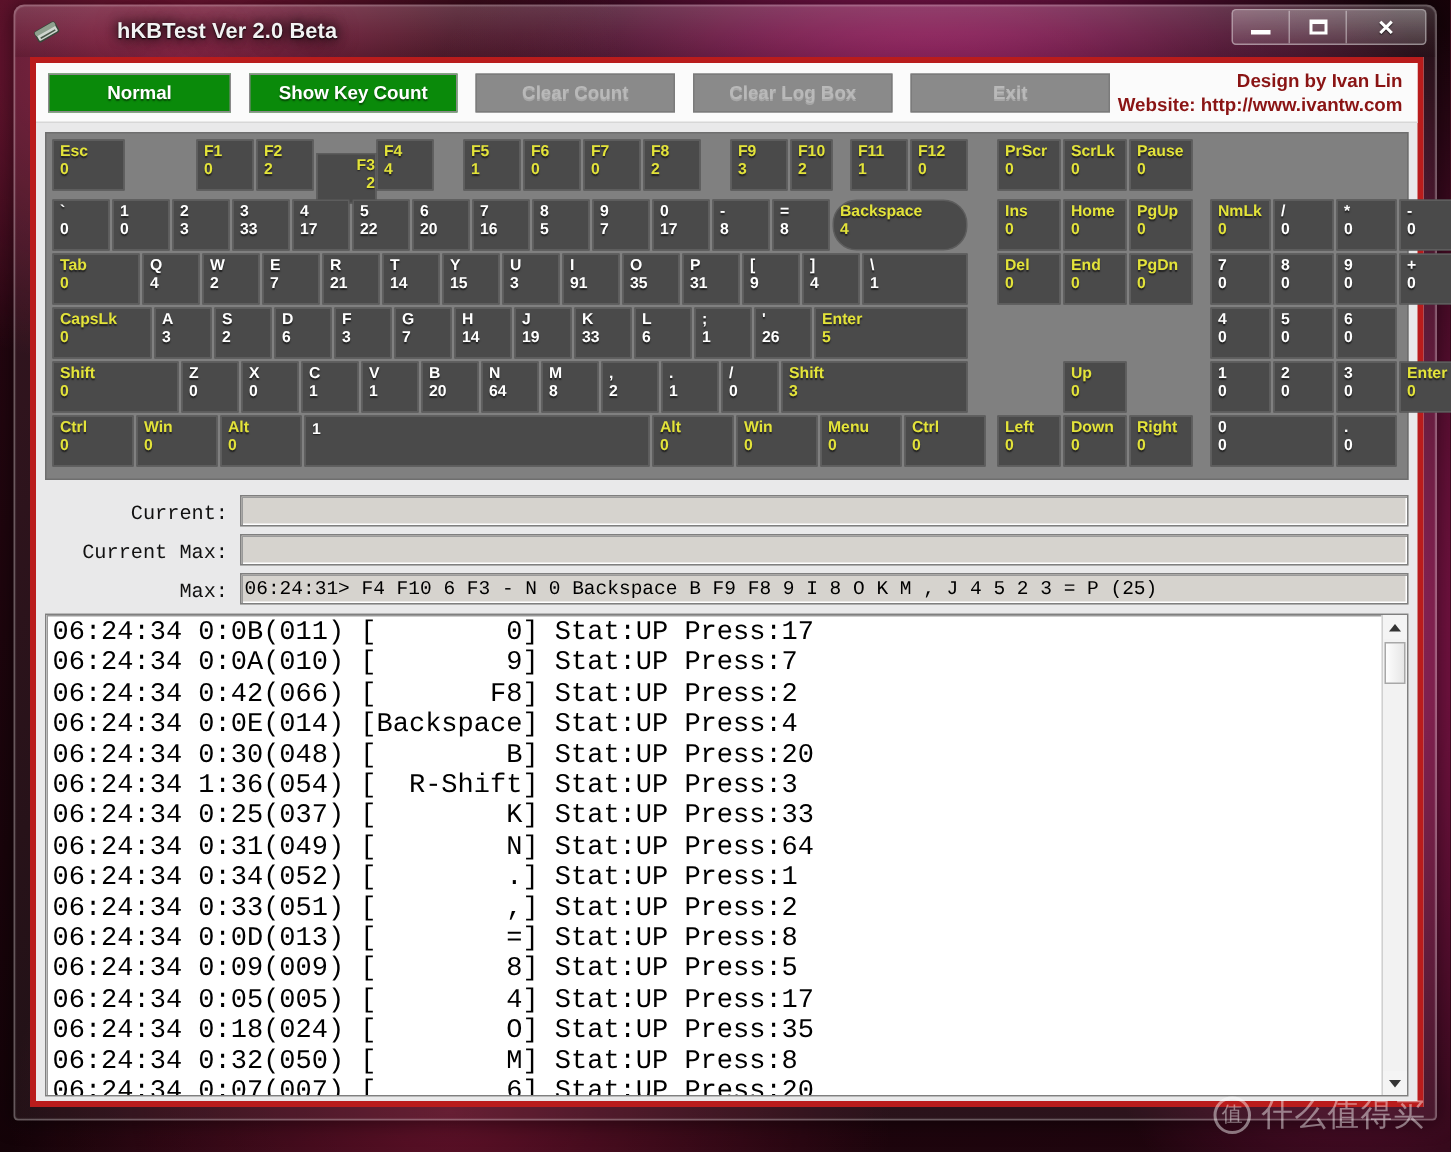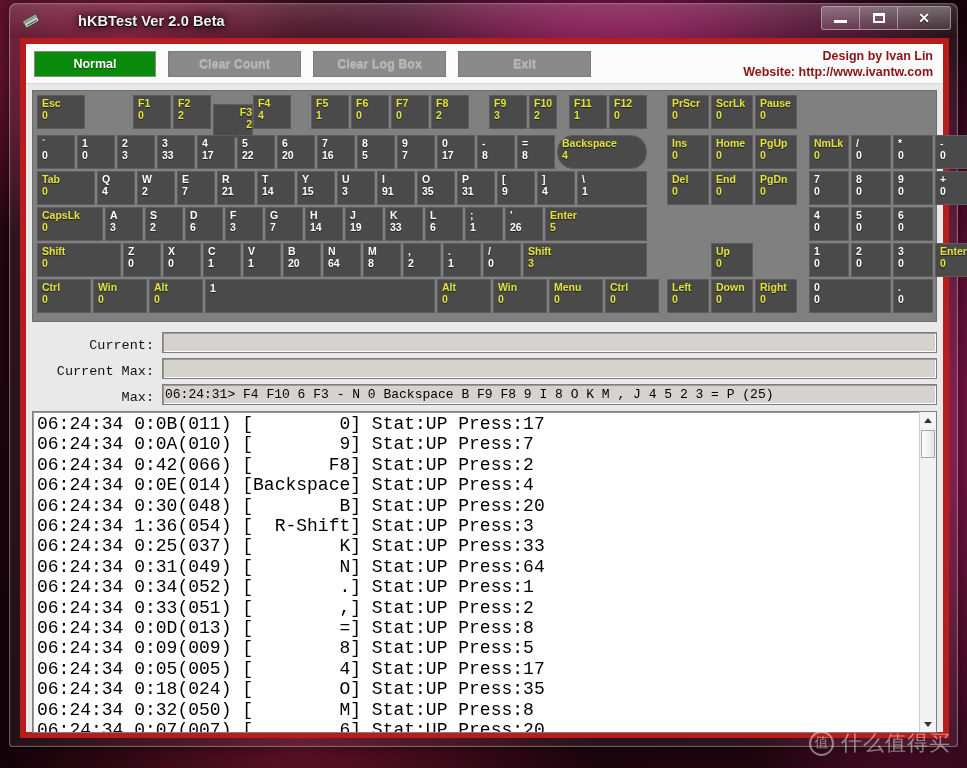--- a/index.html
+++ b/index.html
@@ -49,21 +49,21 @@
   }
   .wbtn:last-child{ border-right:none; width:52px; }
   .wbtn span{ font-size:14px; font-weight:bold; text-shadow:0 1px 1px rgba(0,0,0,.8); line-height:1; }
   .wbtn .mini{ display:block; width:13px; height:3px; background:#fff; margin-top:7px; }
   .wbtn .maxi{ display:block; width:12px; height:10px; border:2px solid #fff; border-top-width:3px; }
 
   
   #client{
     position:absolute; left:10px; top:34px; width:929px; height:700px;
     background:#e9e9ea;
-    border:6px solid #b91c1c;
+    border:4px solid #b91c1c;
   }
 
   
   #toolbar{
     position:relative; height:40px; background:#fbfbfb;
     border-bottom:1px solid #d7d7d7;
     display:flex; align-items:center; padding-left:8px; gap:12px;
   }
   .tbtn{
     height:26px; min-width:122px; padding:0 10px;
@@ -197,20 +197,21 @@
       <div class="wbtn">
         <span>✕</span>
       </div>
     </div>
   </div>
 
   <div id="client">
 
     <div id="toolbar">
       <div class="tbtn green">Normal</div>
+      <div class="tbtn green wide">Show Key Count</div>
       <div class="tbtn grey w1">Clear Count</div>
       <div class="tbtn grey w2">Clear Log Box</div>
       <div class="tbtn grey w3">Exit</div>
       <div id="credit">
         <div>Design by Ivan Lin</div>
         <div>Website: http://www.ivantw.com</div>
       </div>
     </div>
 
     <div id="kbpanel">

